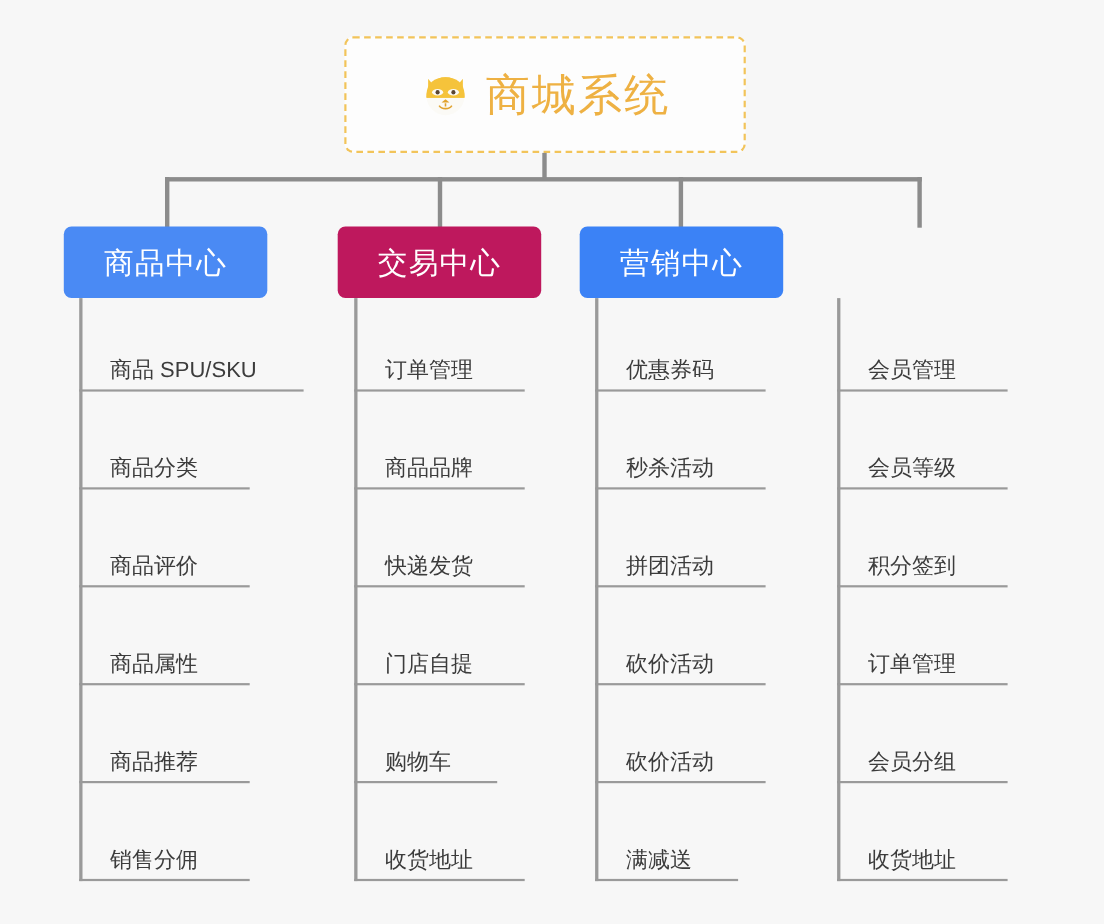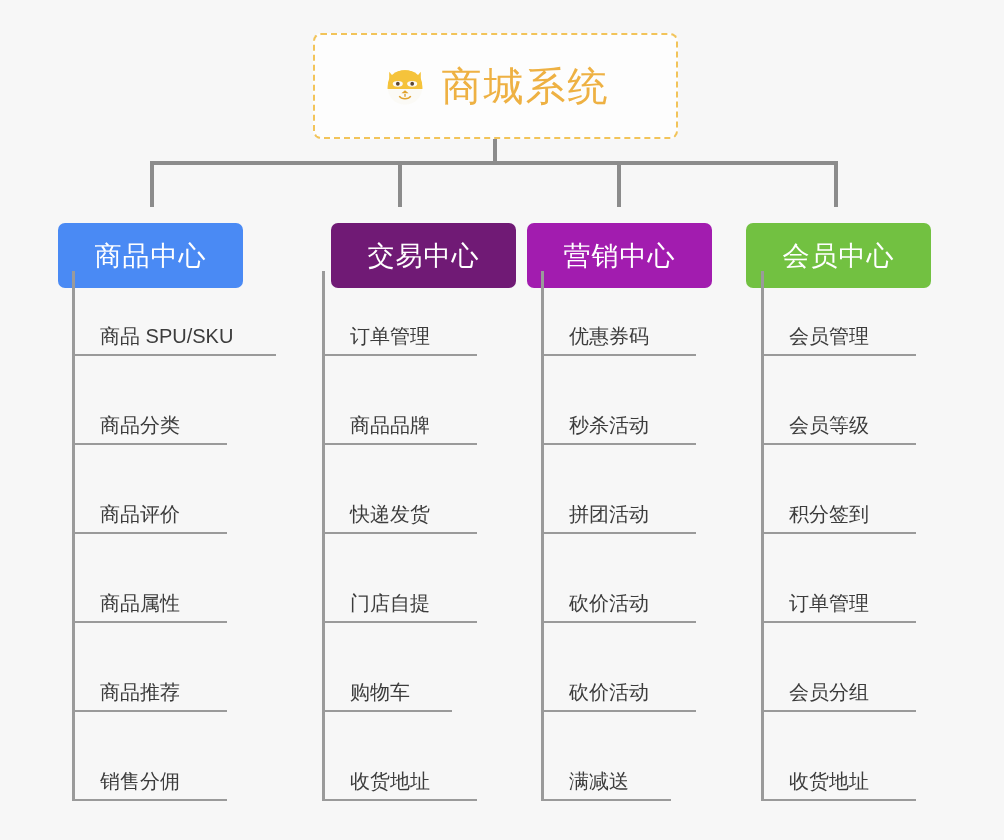--- a/index.html
+++ b/index.html
@@ -77,21 +77,21 @@
   }
 
   
   .column {
     position: absolute;
     top: 206px;
   }
 
   .cat-box {
     position: absolute;
-    top: 17px;
+    top: 0;
     left: 0;
     height: 65px;
     box-sizing: border-box;
     border-radius: 7px;
     display: flex;
     align-items: center;
     justify-content: center;
   }
   .cat-label {
     font-size: 27px;
@@ -186,21 +186,21 @@
         <div class="leaf" style="left: 72px; top: 506px; width: 155px;">
           <div class="leaf-rule" style="width: 155px;"></div>
           <div class="leaf-label">商品推荐</div>
         </div>
         <div class="leaf" style="left: 72px; top: 595px; width: 155px;">
           <div class="leaf-rule" style="width: 155px;"></div>
           <div class="leaf-label">销售分佣</div>
         </div>
       </div>
       <div class="column" style="left: 0px; width: 1004px; height: 640px;">
-        <div class="cat-box" style="left: 307px; width: 185px; background: #701a75; margin-left: 24px;">
+        <div class="cat-box" style="left: 307px; width: 185px; background: #be185d;">
           <span class="cat-label">交易中心</span>
         </div>
         <div class="spine" style="left: 322px; height: 530px;"></div>
         <div class="leaf" style="left: 322px; top: 150px; width: 155px;">
           <div class="leaf-rule" style="width: 155px;"></div>
           <div class="leaf-label">订单管理</div>
         </div>
         <div class="leaf" style="left: 322px; top: 239px; width: 155px;">
           <div class="leaf-rule" style="width: 155px;"></div>
           <div class="leaf-label">商品品牌</div>
@@ -216,21 +216,21 @@
         <div class="leaf" style="left: 322px; top: 506px; width: 130px;">
           <div class="leaf-rule" style="width: 130px;"></div>
           <div class="leaf-label">购物车</div>
         </div>
         <div class="leaf" style="left: 322px; top: 595px; width: 155px;">
           <div class="leaf-rule" style="width: 155px;"></div>
           <div class="leaf-label">收货地址</div>
         </div>
       </div>
       <div class="column" style="left: 0px; width: 1004px; height: 640px;">
-        <div class="cat-box" style="left: 527px; width: 185px; background: #a21caf;">
+        <div class="cat-box" style="left: 527px; width: 185px; background: #3b82f6;">
           <span class="cat-label">营销中心</span>
         </div>
         <div class="spine" style="left: 541px; height: 530px;"></div>
         <div class="leaf" style="left: 541px; top: 150px; width: 155px;">
           <div class="leaf-rule" style="width: 155px;"></div>
           <div class="leaf-label">优惠券码</div>
         </div>
         <div class="leaf" style="left: 541px; top: 239px; width: 155px;">
           <div class="leaf-rule" style="width: 155px;"></div>
           <div class="leaf-label">秒杀活动</div>
@@ -246,23 +246,20 @@
         <div class="leaf" style="left: 541px; top: 506px; width: 155px;">
           <div class="leaf-rule" style="width: 155px;"></div>
           <div class="leaf-label">砍价活动</div>
         </div>
         <div class="leaf" style="left: 541px; top: 595px; width: 130px;">
           <div class="leaf-rule" style="width: 130px;"></div>
           <div class="leaf-label">满减送</div>
         </div>
       </div>
       <div class="column" style="left: 0px; width: 1004px; height: 640px;">
-        <div class="cat-box" style="left: 746px; width: 185px; background: rgb(114, 193, 65);">
-          <span class="cat-label">会员中心</span>
-        </div>
         <div class="spine" style="left: 761px; height: 530px;"></div>
         <div class="leaf" style="left: 761px; top: 150px; width: 155px;">
           <div class="leaf-rule" style="width: 155px;"></div>
           <div class="leaf-label">会员管理</div>
         </div>
         <div class="leaf" style="left: 761px; top: 239px; width: 155px;">
           <div class="leaf-rule" style="width: 155px;"></div>
           <div class="leaf-label">会员等级</div>
         </div>
         <div class="leaf" style="left: 761px; top: 328px; width: 155px;">

